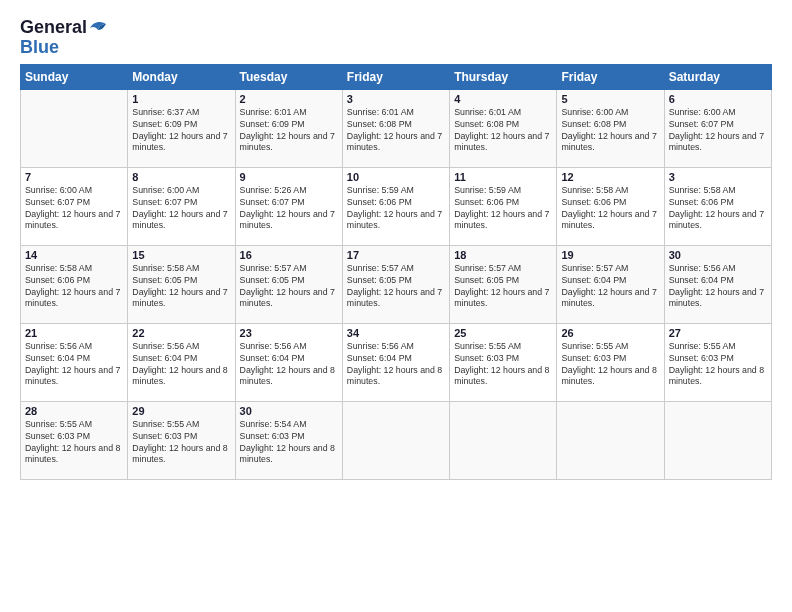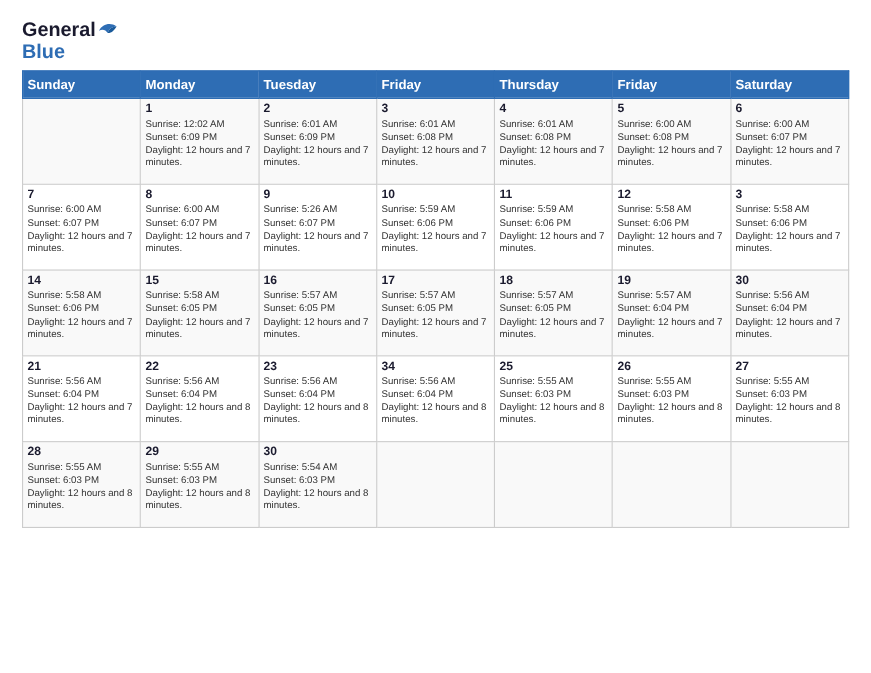--- a/index.html
+++ b/index.html
@@ -124,21 +124,21 @@
           <th>Thursday</th>
           <th>Friday</th>
           <th>Saturday</th>
         </tr>
     </thead>
     <tbody id="calendar-body">
     <tr>
           <td class="empty-cell"></td>
           <td>
             <span class="day-num">1</span>
-            <div class="day-info">Sunrise: 12:02 AM
+            <div class="day-info">Sunrise: 6:37 AM
 Sunset: 6:09 PM
 Daylight: 12 hours
 and 7 minutes.</div>
           </td>
           <td>
             <span class="day-num">2</span>
             <div class="day-info">Sunrise: 6:01 AM
 Sunset: 6:09 PM
 Daylight: 12 hours
 and 7 minutes.</div>

